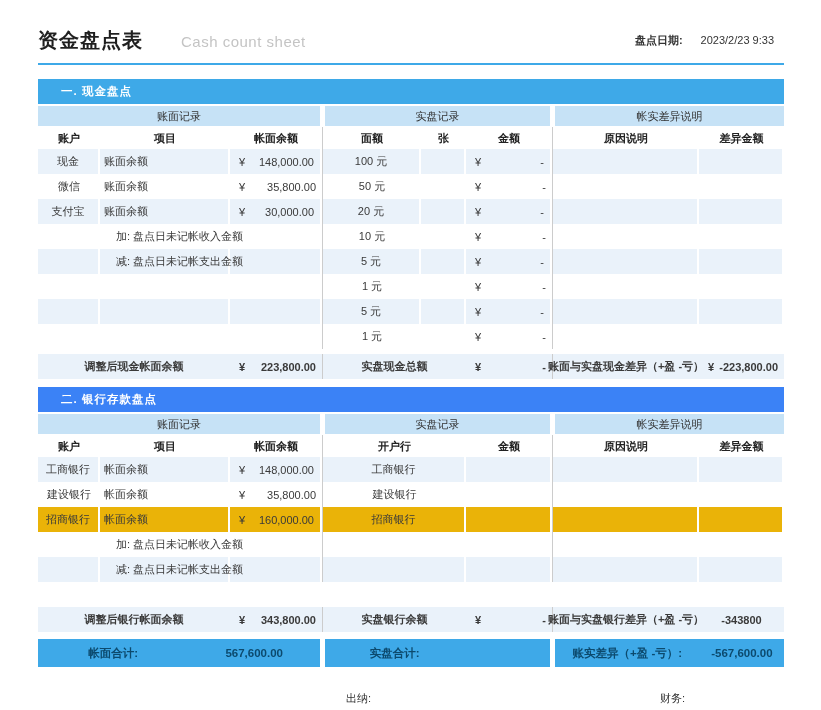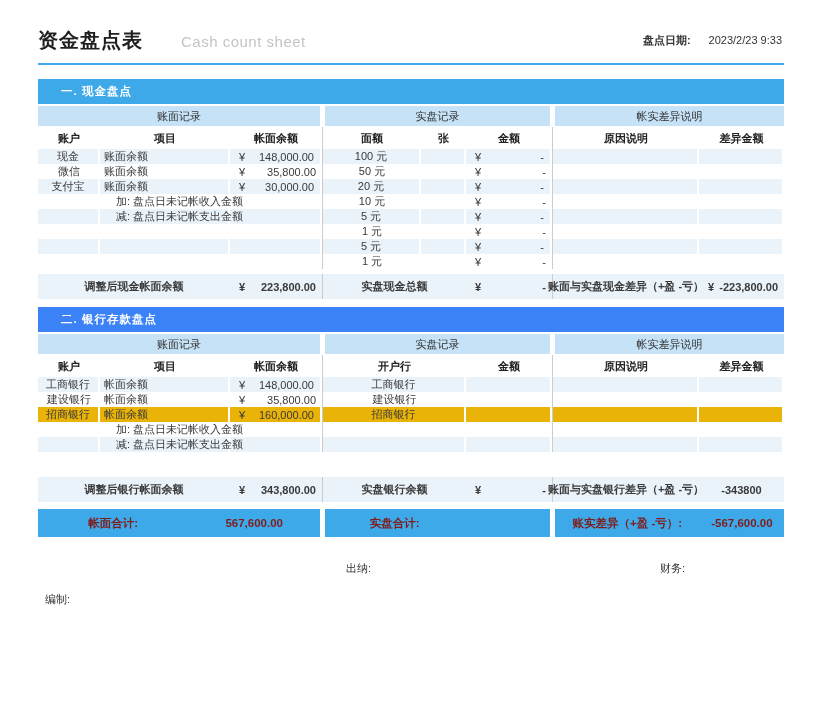--- a/index.html
+++ b/index.html
@@ -4,21 +4,21 @@
 <style>
   * { box-sizing: border-box; margin: 0; padding: 0; }
   html,body { width:821px; height:710px; background:#fff; }
   body { font-family:"Liberation Sans", sans-serif; color:#3a3a3a; position:relative; }
   .content { position:absolute; left:38px; top:0; width:746px; }
 
   
   .hdr { display:flex; align-items:baseline; padding-top:27px;gap:28px; }
   .title { font-size:20px; font-weight:bold; color:#1f1f1f; letter-spacing:1px; }
   .subtitle { font-size:15px; color:#c4c4c4; margin-left:10px; letter-spacing:0.5px; }
-  .daterow { position:absolute; right:2px; top:33px; font-size:11px; color:#333; }
+  .daterow { position:absolute; right:10px; top:33px; font-size:11px; color:#333; }
   .daterow .dl { font-weight:bold; margin-right:18px; }
   .topline { height:2px; margin-top:9px; }
 
   
   .g { display:grid; grid-template-columns:62px 130px 92px 1px 98px 45px 86px 1px 146px 85px; }
   .dv { background:#cccccc; }
   .dv.w { background:#fff; }
 
   .secbar { height:25px; color:#fff; font-weight:bold; font-size:11.5px;
             display:flex; align-items:center; padding-left:23px; letter-spacing:1px; }
@@ -26,36 +26,36 @@
 
   .grouprow { height:20px; margin-top:2px; }
   .gh { display:flex; align-items:center; justify-content:center; font-size:11px; color:#333; }
   .gh1 { grid-column:1/4; margin-right:2px; }
   .gh2 { grid-column:5/8; margin:0 2px; }
   .gh3 { grid-column:9/11; margin-left:2px; }
 
   .colhdr { height:22px; margin-top:1px; }
   .colhdr .c { font-weight:bold; color:#222; }
 
-  .r { height:15px; }
+  .r { height:25px; }
   .c { display:flex; align-items:center; justify-content:center; height:100%; font-size:11px; overflow:visible; white-space:nowrap; }
   .left { justify-content:flex-start; padding-left:4px; }
   .ind  { justify-content:flex-start; padding-left:16px; }
   .money { justify-content:space-between; padding:0 6px 0 9px; }
   .odd .c { border-right:2px solid #fff; }
   .span56 { grid-column:5/7; }
   .span12 { grid-column:1/3; }
 
   .trow { height:25px; margin-top:5px; font-weight:bold; }
   .trow .c { font-size:11px; }
   .difflabel { font-size:10.5px; }
 
   .gap25 { height:25px; }
 
-  .grow { height:28px; margin-top:7px; color:#7f1d1d; font-weight:bold; }
+  .grow { height:28px; margin-top:7px; color:#0c4a6e; font-weight:bold; }
   .gb { display:flex; align-items:center; font-size:11.5px; }
   .gb1 { grid-column:1/4; margin-right:2px; }
   .gb2 { grid-column:5/8; margin:0 2px; }
   .gb3 { grid-column:9/11; margin-left:2px; }
   .gl { flex:1.6; text-align:center; }
   .gv { flex:1.4; text-align:center; }
   .gl2 { flex:0.62; text-align:center; } .gsp { flex:0.38; }
   .gl3 { flex:1.72; text-align:center; } .gv3 { flex:1.0; text-align:center; }
 
   .footer { position:relative; height:20px; margin-top:24px; font-size:11px; color:#333; }

